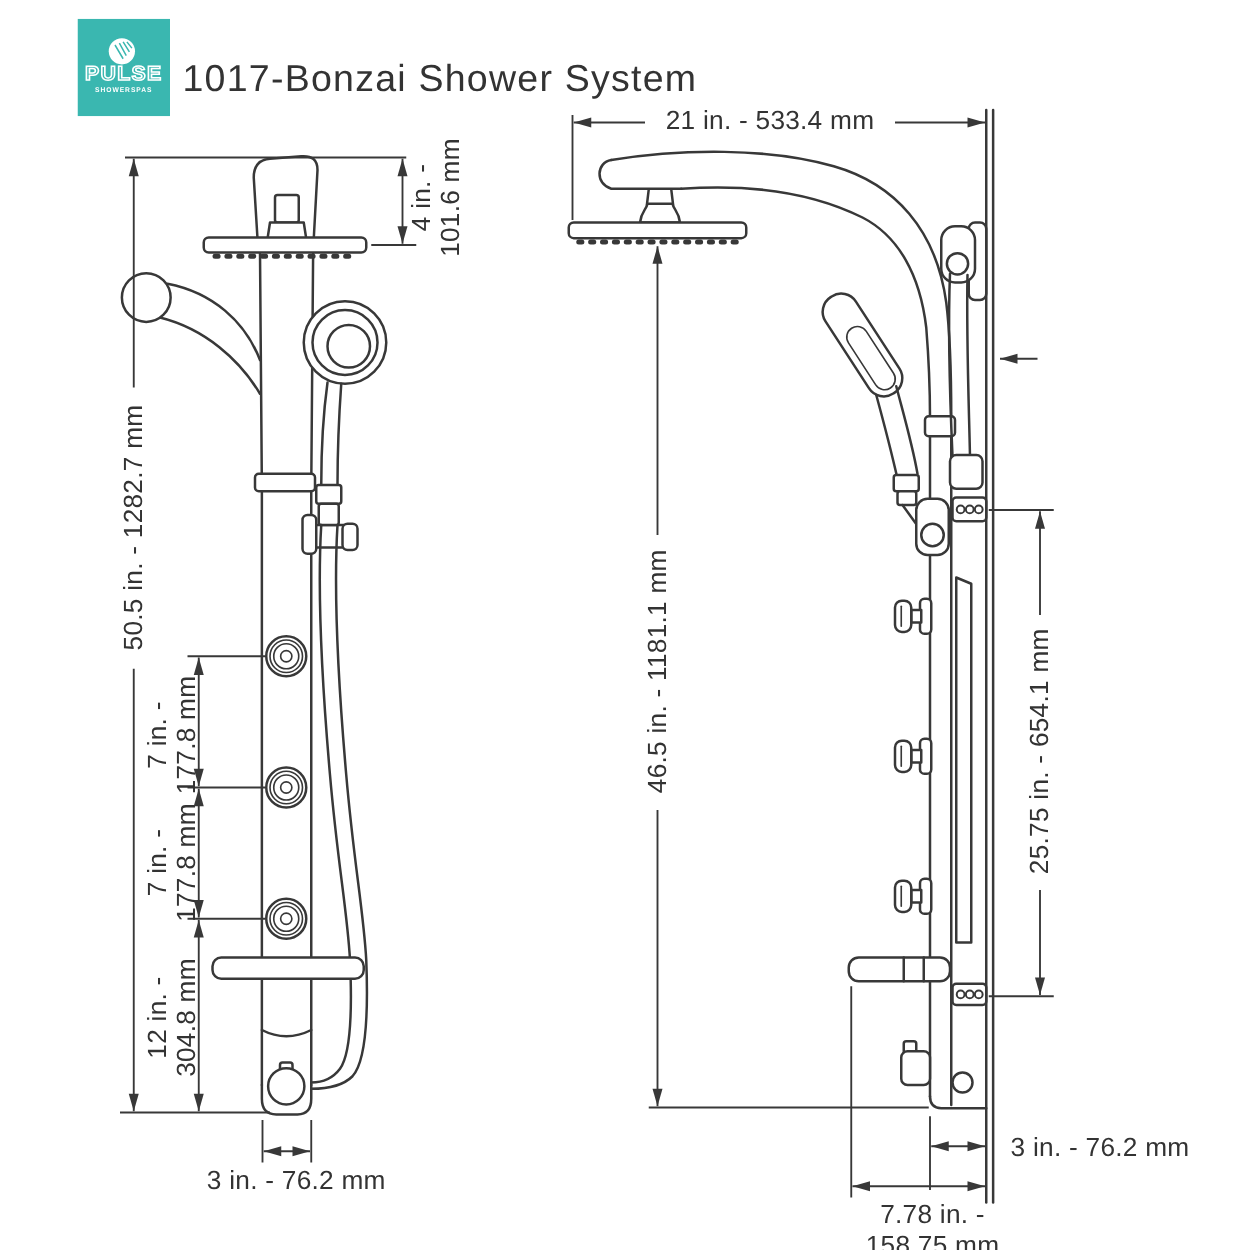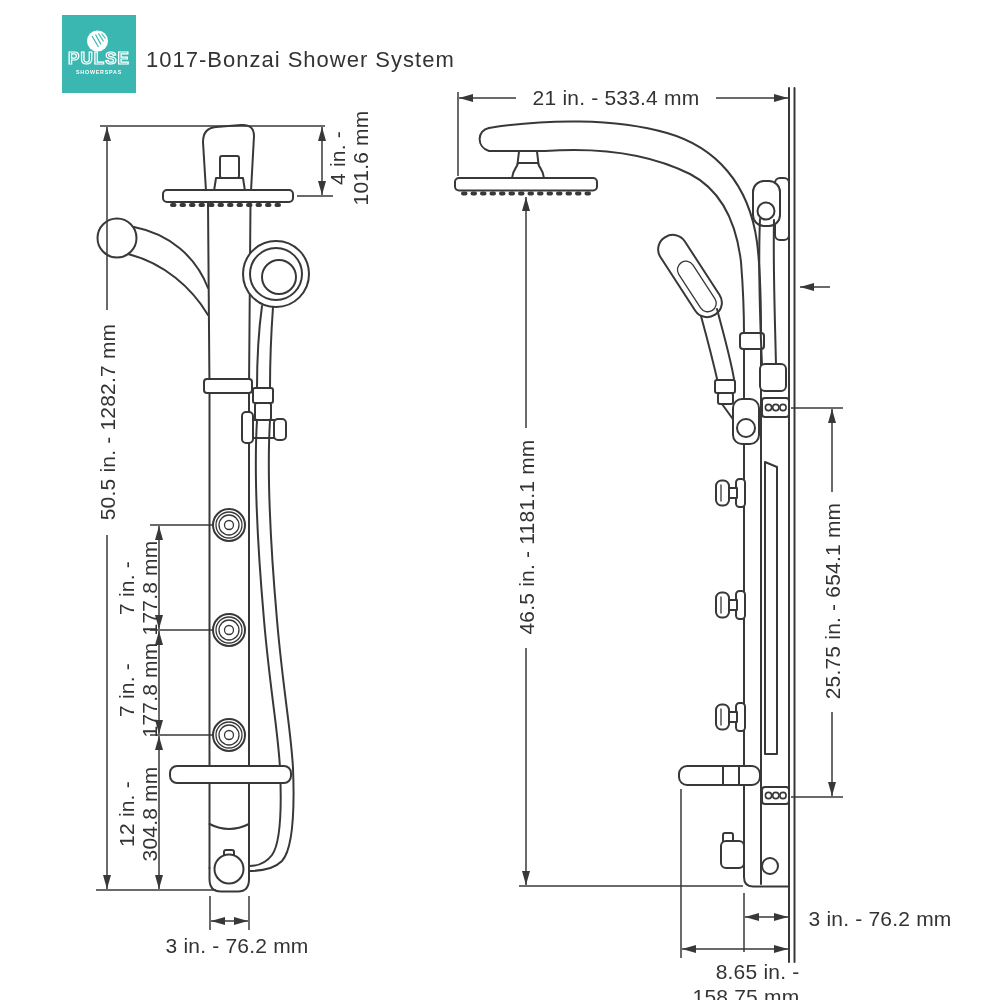--- a/index.html
+++ b/index.html
@@ -10,24 +10,24 @@
   .wf{fill:#ffffff;}
   .thin{stroke-width:1.3;}
   .nub{stroke:#383838;stroke-width:4;stroke-dasharray:2.5 7;stroke-linecap:round;fill:none;}
   .dim{stroke:#383838;stroke-width:1.5;fill:none;}
   .dot{stroke:#383838;stroke-width:1.6;fill:none;}
   .logo-box{position:absolute;left:62px;top:15px;width:74px;height:78px;}
   .logo-brand{font-family:"Liberation Sans",sans-serif;font-weight:bold;font-size:16px;
               fill:none;stroke:#ffffff;stroke-width:1.2px;letter-spacing:1px;}
   .logo-sub{font-family:"Liberation Sans",sans-serif;font-weight:bold;font-size:5.5px;
             fill:#ffffff;letter-spacing:.8px;}
-  .title{position:absolute;left:146px;top:47px;font-size:22px;letter-spacing:1px;color:#333;}
+  .title{position:absolute;left:146px;top:47px;font-size:30px;letter-spacing:1px;color:#333;}
   .lab{position:absolute;font-size:21px;color:#333;letter-spacing:.2px;white-space:nowrap;line-height:23px;}
   .rot{transform:translate(-50%,-50%) rotate(-90deg);text-align:center;}
-  .ctr{transform:translate(-50%,-50%);text-align:right;}
+  .ctr{transform:translate(-50%,-50%);text-align:center;}
   .wall-lab{line-height:27px;}
 </style>
 </head>
 <body>
 
 <div class="page">
 
   <div class="logo-box">
     <svg width="74" height="78" viewBox="0 0 74 78">
       <rect x="0" y="0" width="74" height="78" fill="#3ab7b0"></rect>
@@ -287,18 +287,18 @@
 
   <div class="lab ctr" style="left:616px;top:97px;">21 in. - 533.4 mm</div>
 
   <div class="lab rot" style="left:526px;top:537px;">46.5 in. - 1181.1 mm</div>
 
   <div class="lab rot" style="left:832px;top:601px;">25.75 in. - 654.1 mm</div>
 
   <div class="lab ctr" style="left:880px;top:918px;">3 in. - 76.2 mm</div>
 
   <div class="lab ctr" style="left:746px;top:984px;line-height:25px;">
-    <div>8.65 in. -</div>
+    <div>7.78 in. -</div>
     <div>158.75 mm</div>
   </div>
 
 
 </div>
 
 </body></html>

